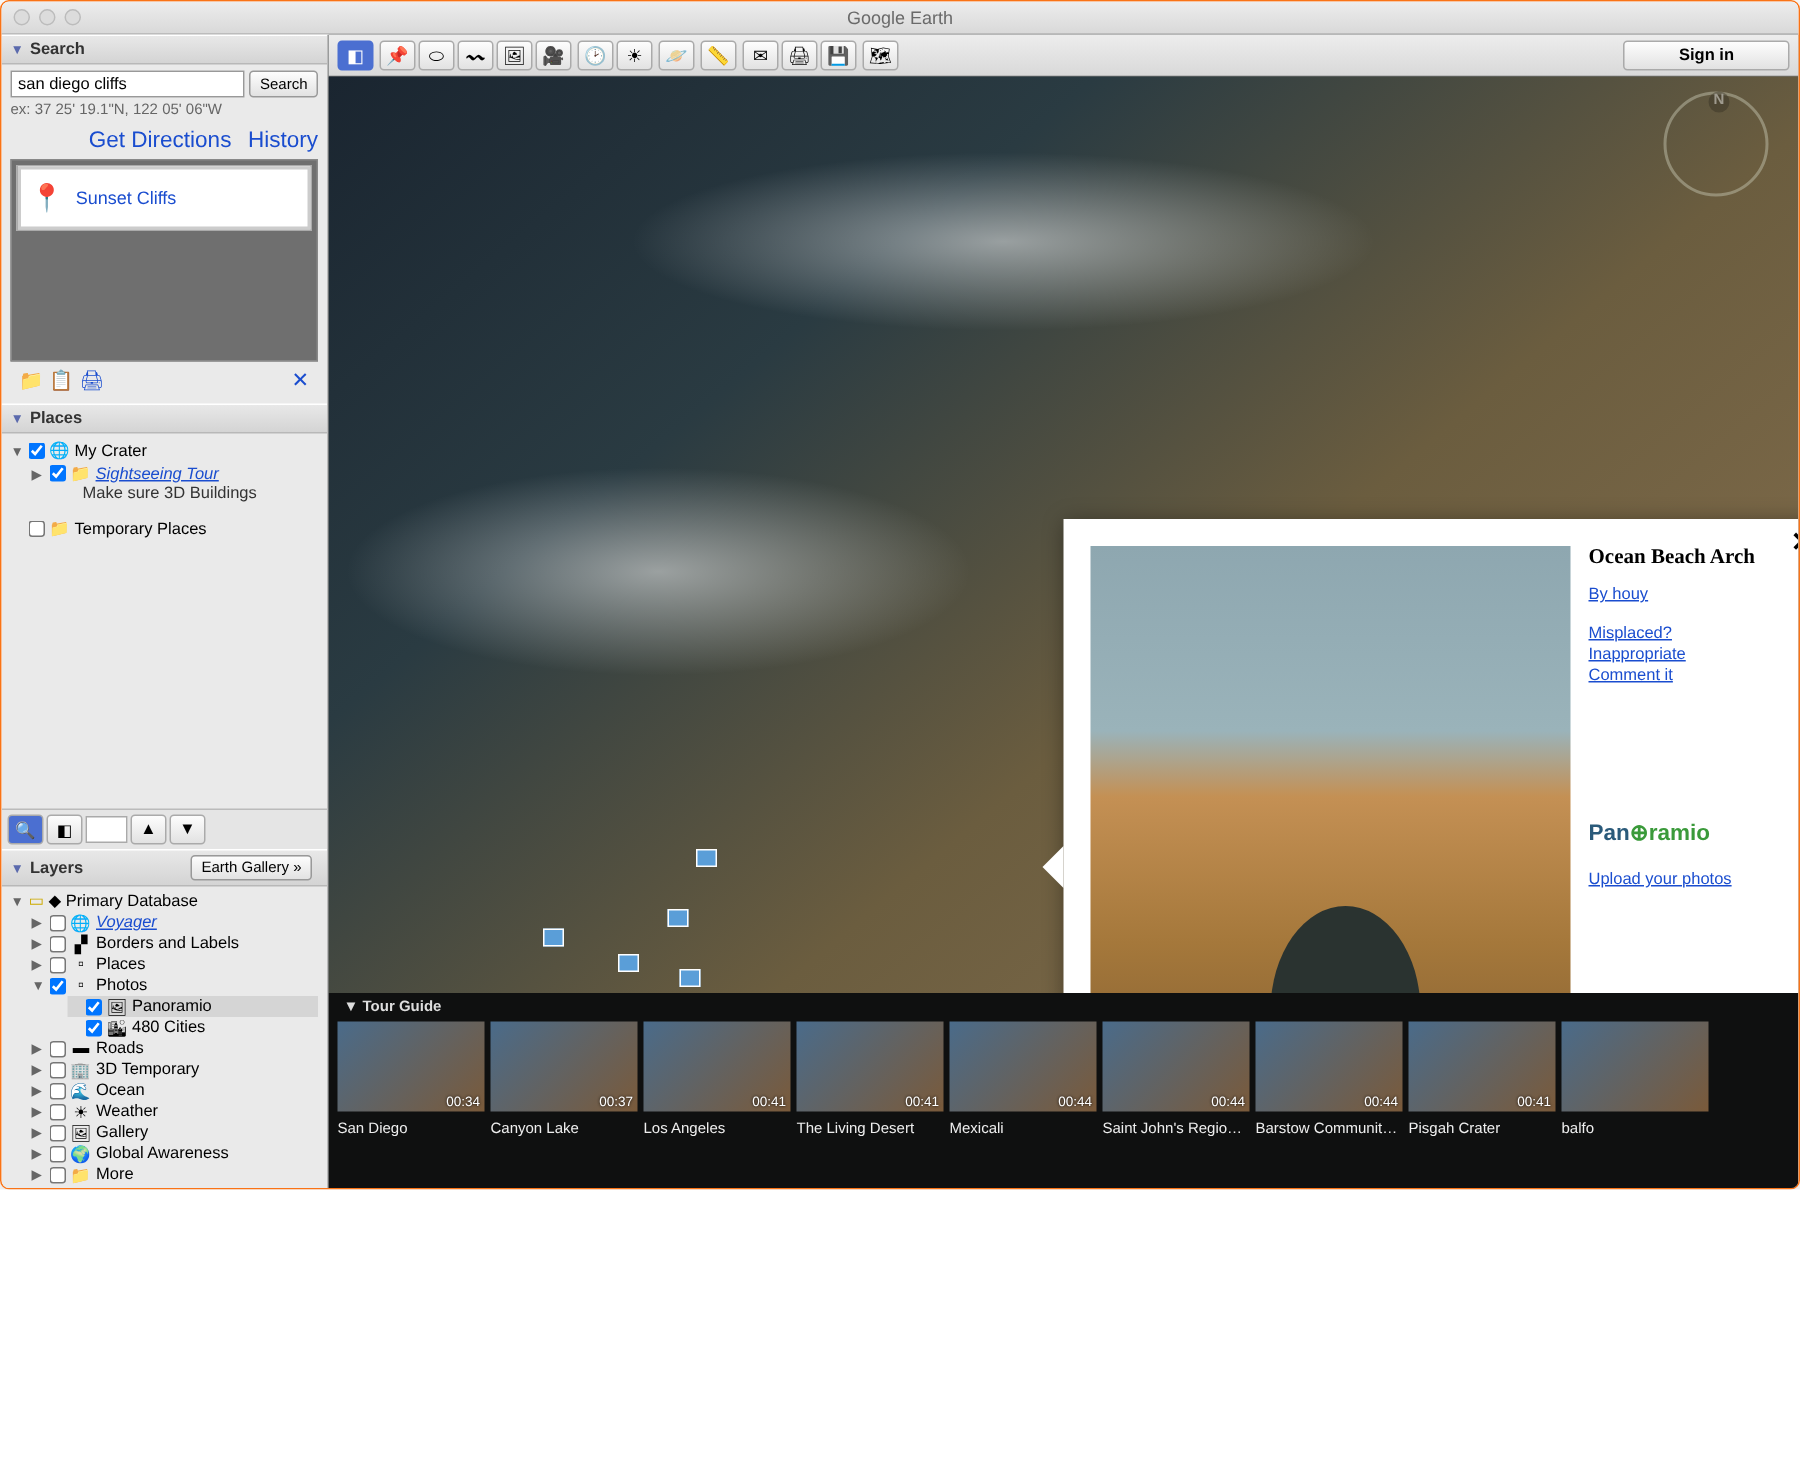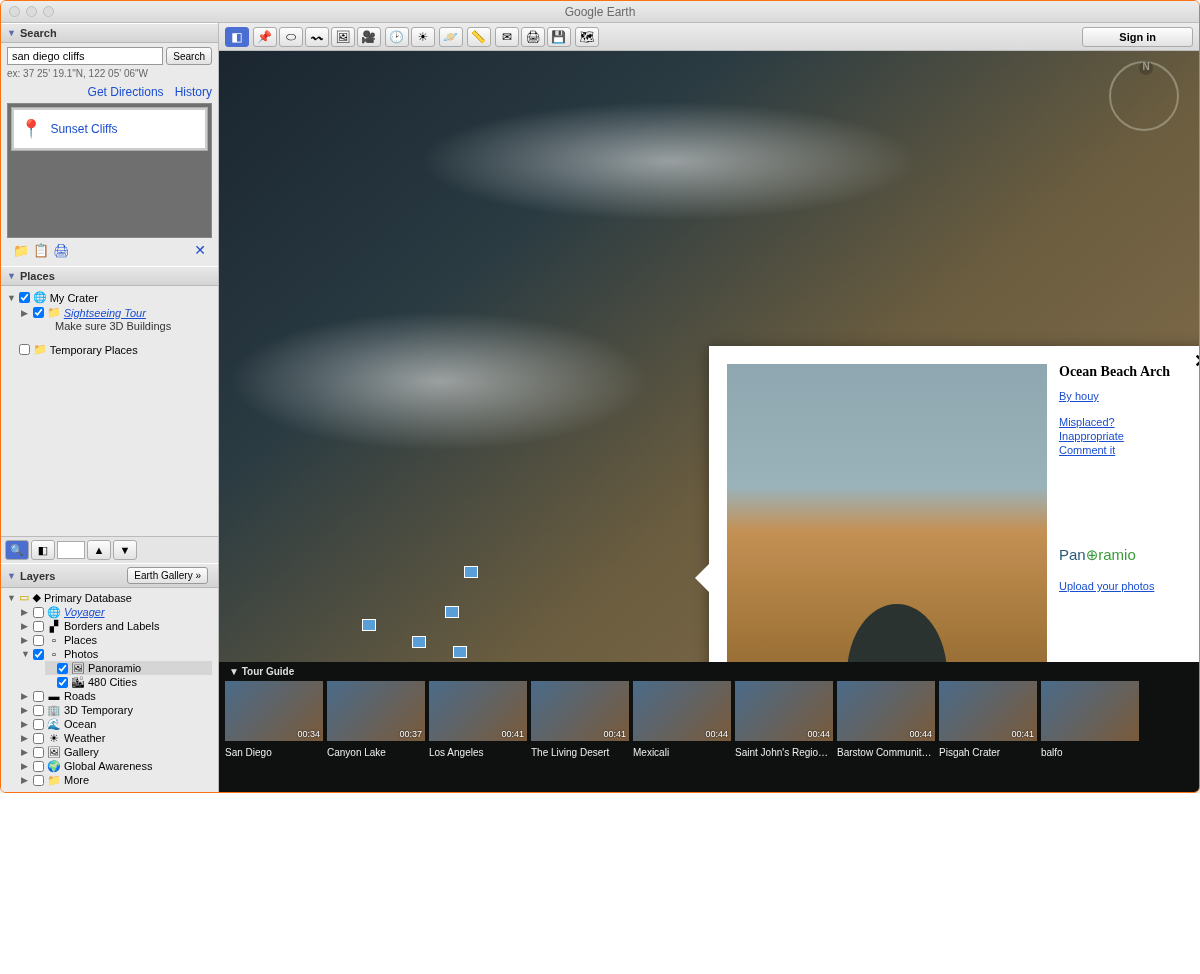--- a/index.html
+++ b/index.html
@@ -12,21 +12,21 @@
 .body { flex: 1; display: flex; overflow: hidden; }
 .sidebar { width: 218px; background: #eaeaea; border-right: 1px solid #bbb; display: flex; flex-direction: column; overflow: hidden; }
 .panel-header { background: linear-gradient(#e8e8e8,#d4d4d4); border-top: 1px solid #fff; border-bottom: 1px solid #b8b8b8; padding: 3px 6px; font-weight: bold; font-size: 11px; color: #333; display: flex; align-items: center; }
 .tri { color: #5b6aad; font-size: 9px; margin-right: 4px; }
 .search-panel { padding: 4px 6px; }
 .search-row { display: flex; gap: 3px; }
 .search-input { flex: 1; font-size: 11px; padding: 2px 4px; border: 1px solid #999; background: #fff; }
 .search-btn { font-size: 10px; padding: 2px 6px; background: linear-gradient(#fdfdfd,#e2e2e2); border: 1px solid #999; border-radius: 3px; }
 .example { color: #666; font-size: 10px; margin-top: 3px; }
 .search-links { text-align: right; margin-top: 6px; }
-.search-links a { color: #1a4dcf; font-size: 12px; text-decoration: none; margin-left: 8px; text-align: center; }
+.search-links a { color: #1a4dcf; font-size: 15px; text-decoration: none; margin-left: 8px; text-align: center; }
 .result-box { background: #6f6f6f; border: 1px solid #888; padding: 3px; margin-top: 4px; height: 135px; }
 .result-card { background: #fff; border: 1px solid #aaa; padding: 10px 8px; display: flex; align-items: center; gap: 8px; box-shadow: inset 0 0 0 2px #ccc; }
 .pin { color: #d23; font-size: 18px; }
 .result-card a { color: #1a4dcf; font-size: 12px; text-decoration: none; }
 .bottom-tool-row { display: flex; align-items: center; padding: 4px 6px; gap: 6px; }
 .tool-icon { width: 14px; height: 14px; color: #1a4dcf; font-size: 13px; }
 .close-x { color: #1a4dcf; margin-left: auto; font-size: 14px; }
 .places-tree { padding: 4px 6px; flex: 0 0 250px; font-size: 11px; }
 .tree-row { display: flex; align-items: center; gap: 3px; padding: 1px 0; }
 .tree-row .exp { width: 9px; color: #666; font-size: 9px; }
@@ -55,21 +55,21 @@
 .nav-compass { position: absolute; top: 10px; right: 10px; width: 80px; height: 160px; opacity: 0.5; }
 .compass-ring { width: 70px; height: 70px; border: 2px solid #bfbfaa; border-radius: 50%; position: relative; }
 .compass-n { position: absolute; top: -2px; left: 28px; color: #ddd; font-weight: bold; font-size: 10px; background: rgba(0,0,0,0.4); border-radius: 50%; width: 14px; height: 14px; text-align: center; }
 .popup { position: absolute; top: 295px; left: 490px; width: 506px; height: 472px; background: #fff; box-shadow: 0 2px 14px rgba(0,0,0,0.4); display: flex; padding: 18px; gap: 12px; }
 .popup-close { position: absolute; top: 4px; right: 6px; font-size: 18px; font-weight: bold; cursor: pointer; }
 .popup-img { width: 320px; height: 440px; background: linear-gradient(to bottom, #8ea7b0 0%, #9ab3ba 28%, #c49054 38%, #a5783b 60%, #6b4d2a 100%); position: relative; }
 .arch-hole { position: absolute; bottom: 60px; left: 120px; width: 100px; height: 140px; background: #2a3330; border-radius: 50px 50px 30px 30px / 70px 70px 30px 30px; }
 .popup-side { flex: 1; font-size: 12px; }
 .popup-side h3 { font-family: Georgia, serif; font-size: 14px; margin-bottom: 10px; }
 .popup-side a { color: #1a4dcf; text-decoration: underline; display: block; margin-bottom: 2px; font-size: 11px; }
-.panoramio-logo { margin-top: 90px; font-size: 15px; color: #3a9a3a; font-weight: normal; }
+.panoramio-logo { margin-top: 90px; font-size: 15px; color: #3a9a3a; font-weight: bold; }
 .panoramio-logo .pano-dark { color: #2a5a7a; }
 .popup-tail { position: absolute; top: 218px; left: -14px; width: 0; height: 0; border-top: 14px solid transparent; border-bottom: 14px solid transparent; border-right: 14px solid #fff; }
 .tour-guide { height: 130px; background: rgba(10,10,10,0.85); }
 .tg-header { padding: 4px 10px; color: #ddd; font-size: 10px; font-weight: bold; }
 .tg-strip { display: flex; gap: 4px; padding: 0 6px; }
 .tg-item { width: 98px; }
 .tg-thumb { width: 98px; height: 60px; background: linear-gradient(135deg,#4a6b8a,#7a5a3a); position: relative; }
 .tg-time { position: absolute; bottom: 2px; right: 3px; color: #fff; font-size: 9px; text-shadow: 0 0 2px #000; }
 .tg-label { color: #eee; font-size: 10px; margin-top: 6px; white-space: nowrap; overflow: hidden; text-overflow: ellipsis; }
 .photo-marker { position: absolute; width: 14px; height: 12px; background: #5a9ed8; border: 1px solid #fff; }

